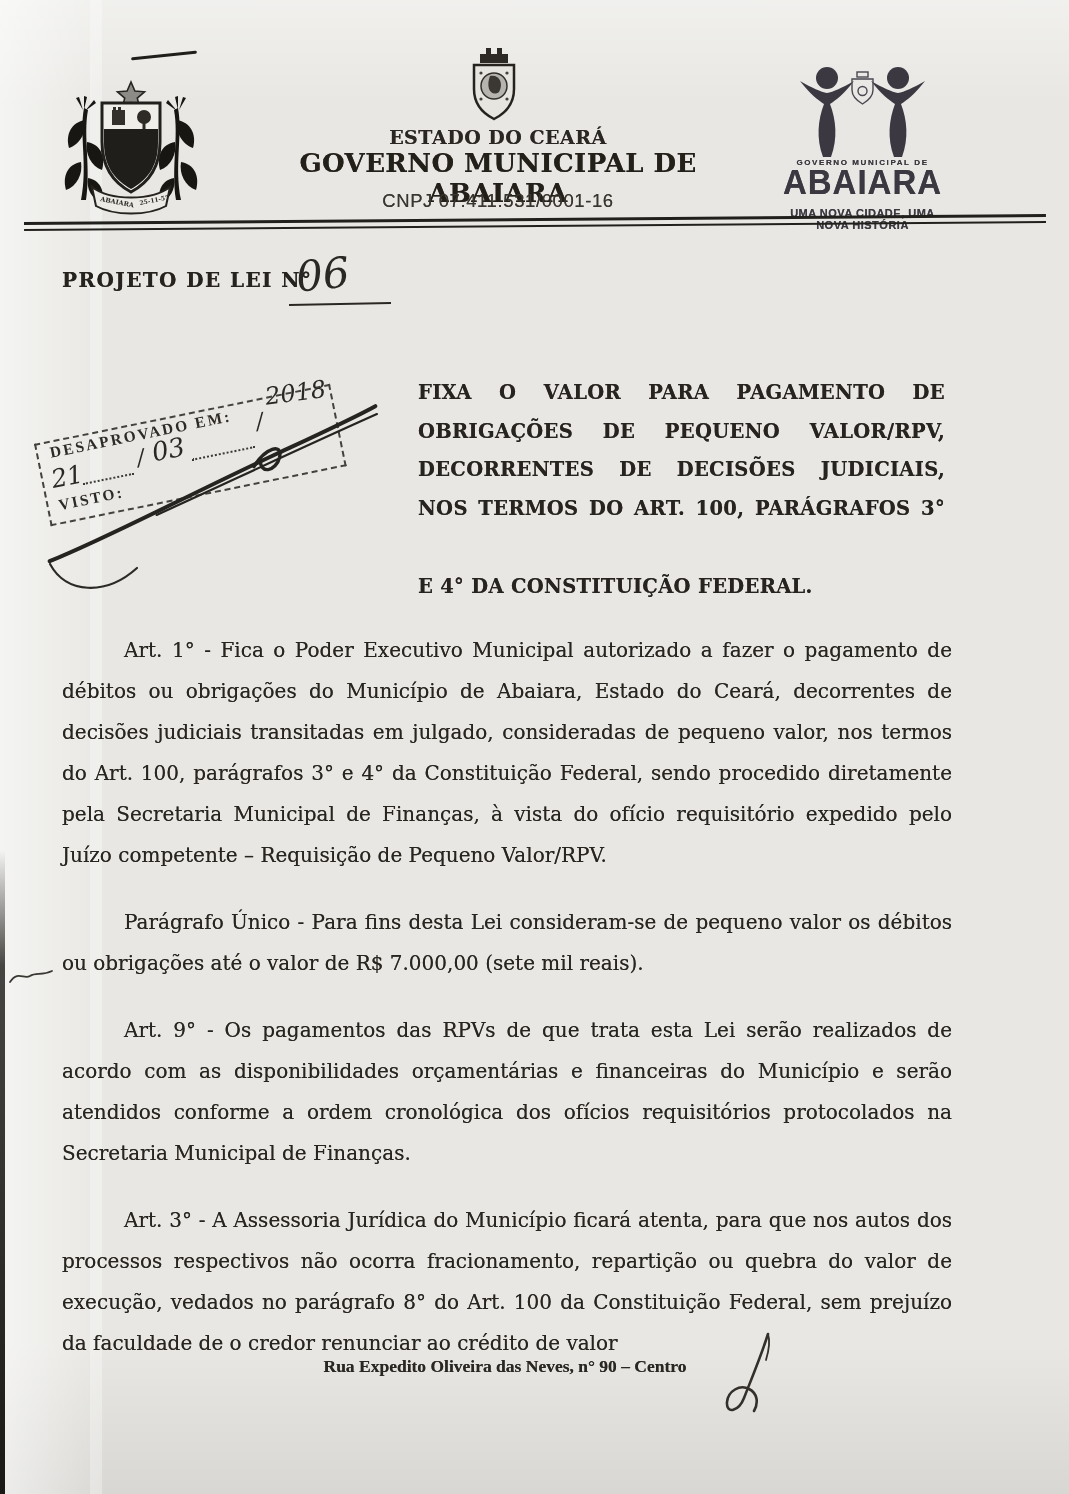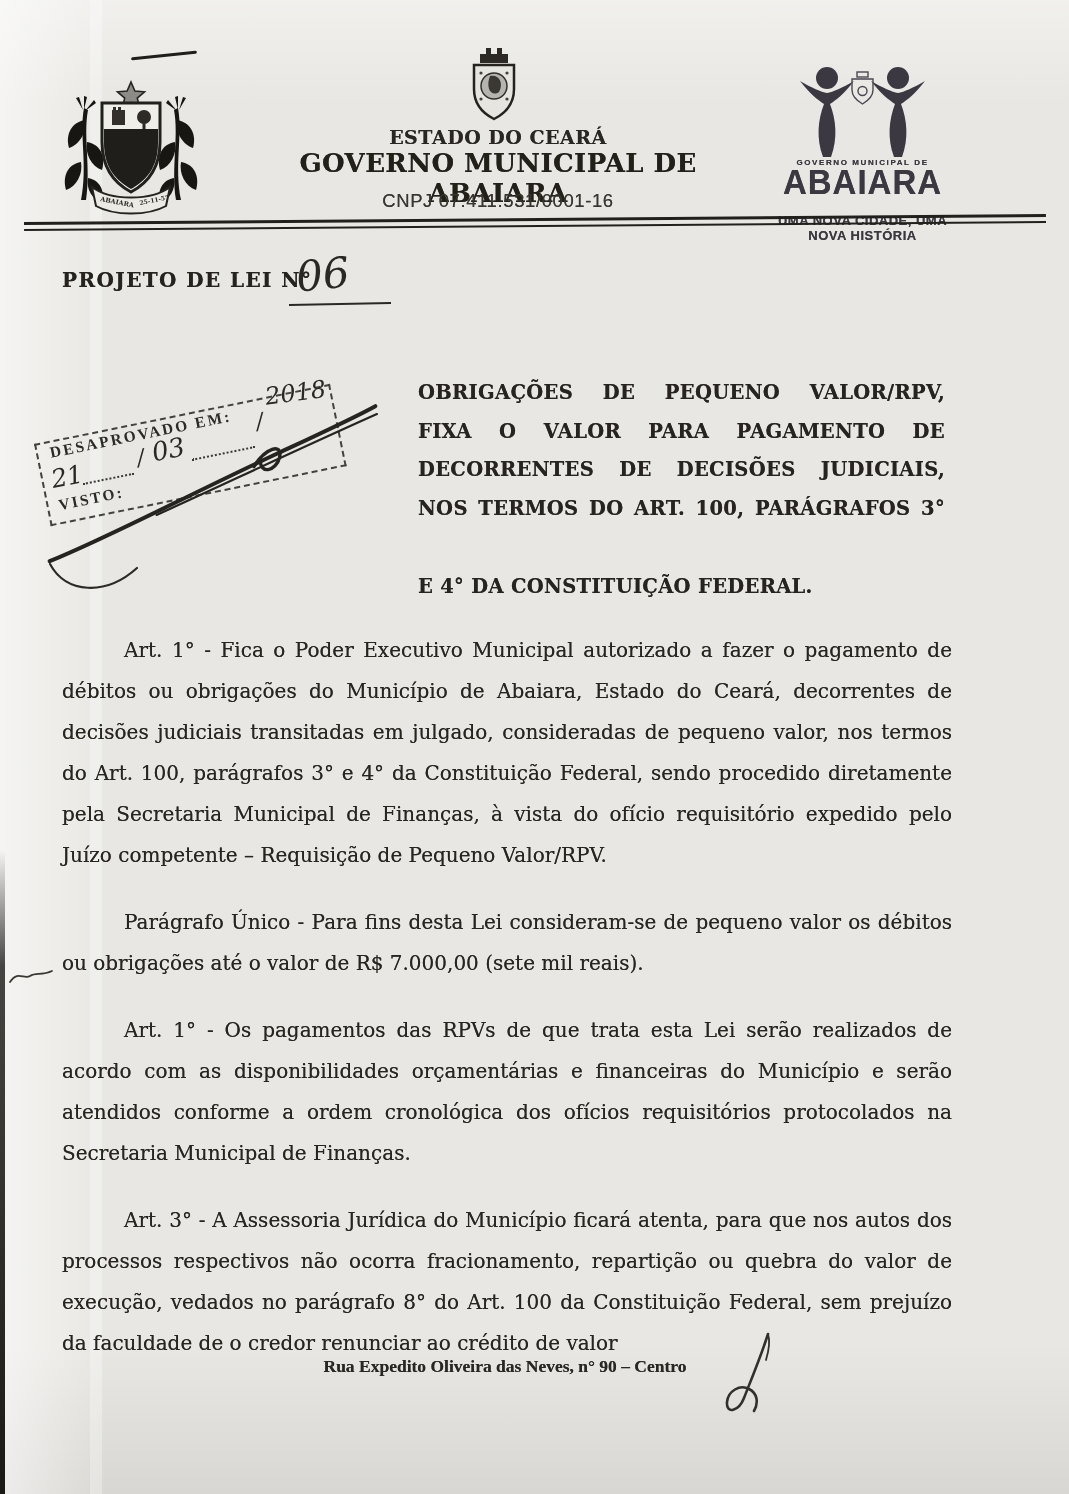--- a/index.html
+++ b/index.html
@@ -25,21 +25,21 @@
              font-weight:bold; font-size:26px; letter-spacing:.4px; color:#232019; }
   .hdr-cnpj { left:330px; top:190px; width:336px; text-align:center;
               font-family:"Liberation Sans", sans-serif; font-size:18.5px;
               letter-spacing:.6px; color:#39362f; }
   .logo-right { left:775px; top:60px; width:175px; text-align:center; color:#3b3842; }
   .rl-top { font-family:"Liberation Sans", sans-serif; font-weight:bold;
             font-size:8px; letter-spacing:1.6px; margin-top:-2px; }
   .rl-name { font-family:"Liberation Sans", sans-serif; font-weight:bold;
              font-size:33px; letter-spacing:1px; line-height:30px; transform:scaleY(1.06); }
   .rl-slogan { font-family:"Liberation Sans", sans-serif; font-weight:bold;
-               font-size:13px; letter-spacing:.5px; margin-top:16px; }
+               font-size:11px; letter-spacing:.5px; margin-top:10px; }
   .separator { left:24px; top:218px; width:1022px; height:4px;
                border-top:3px solid #22201d; border-bottom:2px solid #22201d;
                transform:rotate(-0.45deg); }
 
   
   .title-label { left:62px; top:268px; font-weight:bold; font-size:20px;
                  letter-spacing:1.4px; color:#26231e; }
   .title-number { left:296px; top:250px; font-size:42px; font-style:italic;
                   transform:rotate(-6deg); color:#2e2b27; }
   .title-underline { left:289px; top:303px; width:102px;
@@ -184,31 +184,31 @@
     <svg class="stamp-sig" width="372" height="150" viewBox="0 0 372 150">
       <g fill="none" stroke="#262420" stroke-linecap="round">
         <path d="M6,136 C70,124 150,100 250,76 C300,64 334,56 356,49" stroke-width="4"></path>
         <path d="M120,112 C190,96 262,78 356,57" stroke-width="2.2"></path>
         <path d="M225,84 C240,68 258,66 252,80 C246,93 228,94 233,77" stroke-width="3.4"></path>
       </g>
     </svg>
   </div>
 
   <div class="abs epigraph ink">
+    <div class="line">FIXA O VALOR PARA PAGAMENTO DE</div>
     <div class="line">OBRIGAÇÕES DE PEQUENO VALOR/RPV,</div>
-    <div class="line">FIXA O VALOR PARA PAGAMENTO DE</div>
     <div class="line">DECORRENTES DE DECISÕES JUDICIAIS,</div>
     <div class="line">NOS TERMOS DO ART. 100, PARÁGRAFOS 3°</div>
     <div class="line">E 4° DA CONSTITUIÇÃO FEDERAL.</div>
   </div>
 
   <div class="abs body-text ink">
     <p>Art. 1° - Fica o Poder Executivo Municipal autorizado a fazer o pagamento de débitos ou obrigações do Município de Abaiara, Estado do Ceará, decorrentes de decisões judiciais transitadas em julgado, consideradas de pequeno valor, nos termos do Art. 100, parágrafos 3° e 4° da Constituição Federal, sendo procedido diretamente pela Secretaria Municipal de Finanças, à vista do ofício requisitório expedido pelo Juízo competente – Requisição de Pequeno Valor/RPV.</p>
     <p>Parágrafo Único - Para fins desta Lei consideram-se de pequeno valor os débitos ou obrigações até o valor de R$ 7.000,00 (sete mil reais).</p>
-    <p>Art. 1° - Os pagamentos das RPVs de que trata esta Lei serão realizados de acordo com as disponibilidades orçamentárias e financeiras do Município e serão atendidos conforme a ordem cronológica dos ofícios requisitórios protocolados na Secretaria Municipal de Finanças.</p>
+    <p>Art. 9° - Os pagamentos das RPVs de que trata esta Lei serão realizados de acordo com as disponibilidades orçamentárias e financeiras do Município e serão atendidos conforme a ordem cronológica dos ofícios requisitórios protocolados na Secretaria Municipal de Finanças.</p>
     <p>Art. 3° - A Assessoria Jurídica do Município ficará atenta, para que nos autos dos processos respectivos não ocorra fracionamento, repartição ou quebra do valor de execução, vedados no parágrafo 8° do Art. 100 da Constituição Federal, sem prejuízo da faculdade de o credor renunciar ao crédito de valor</p>
   </div>
 
   <div class="abs footer ink">
     <div>Rua Expedito Oliveira das Neves, n° 90 – Centro</div>
   </div>
   <svg class="abs" style="left:716px; top:1330px;" width="66" height="94" viewBox="0 0 66 94">
     <g fill="none" stroke="#33302b" stroke-width="2.6" stroke-linecap="round">
       <path d="M52,4 C45,26 35,50 28,68 C23,81 10,85 11,72 C12,61 24,54 33,59 C41,63 43,72 38,81"></path>
       <path d="M52,4 C54,10 53,20 50,30" stroke-width="1.8"></path>

